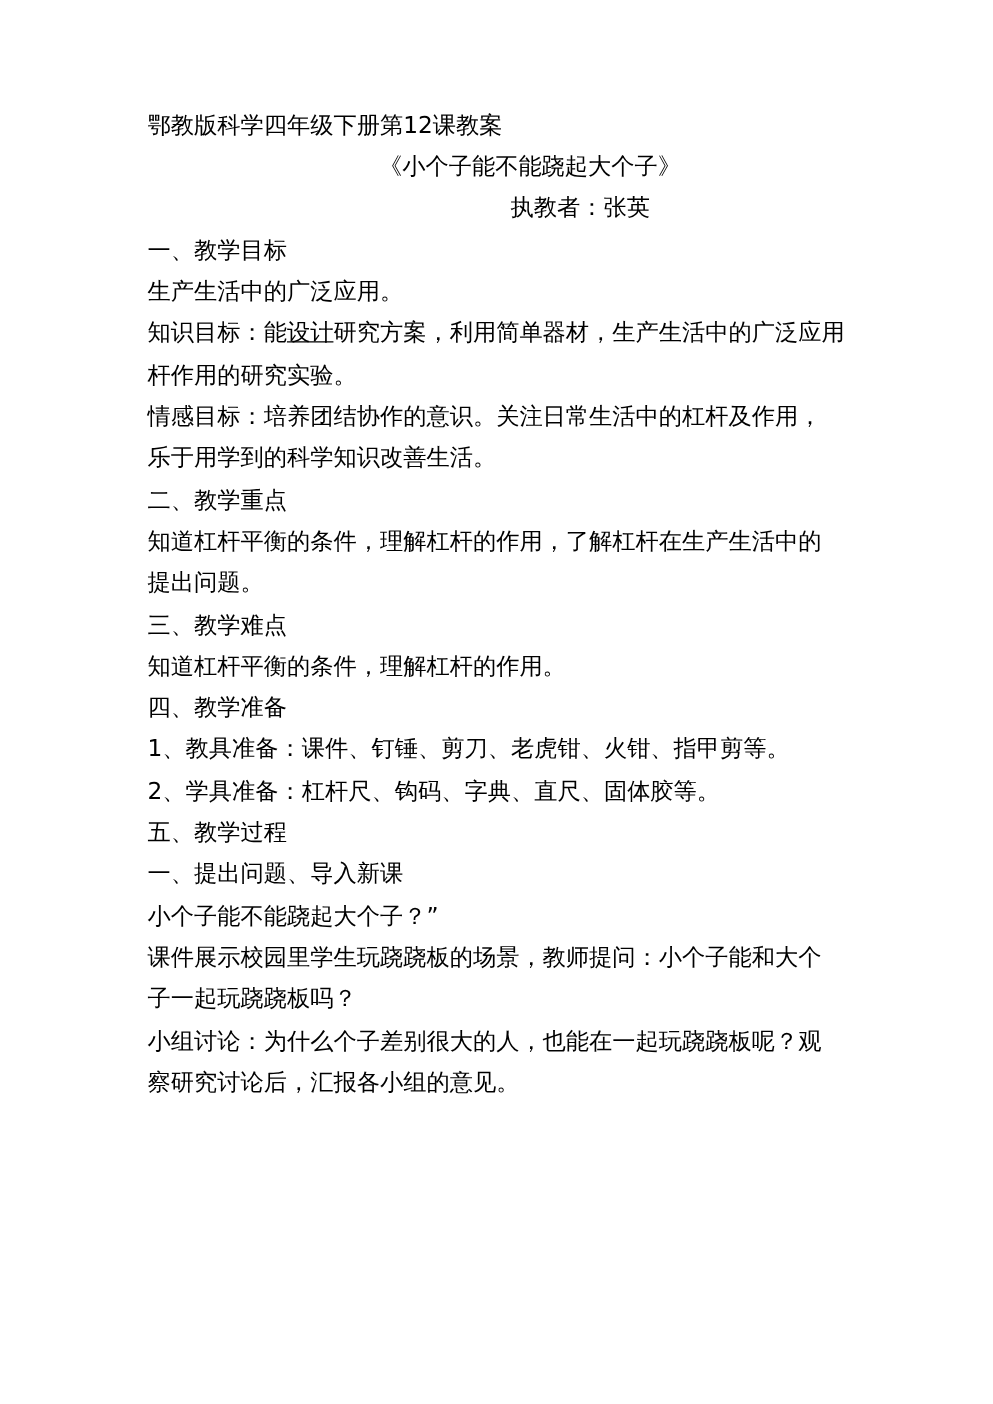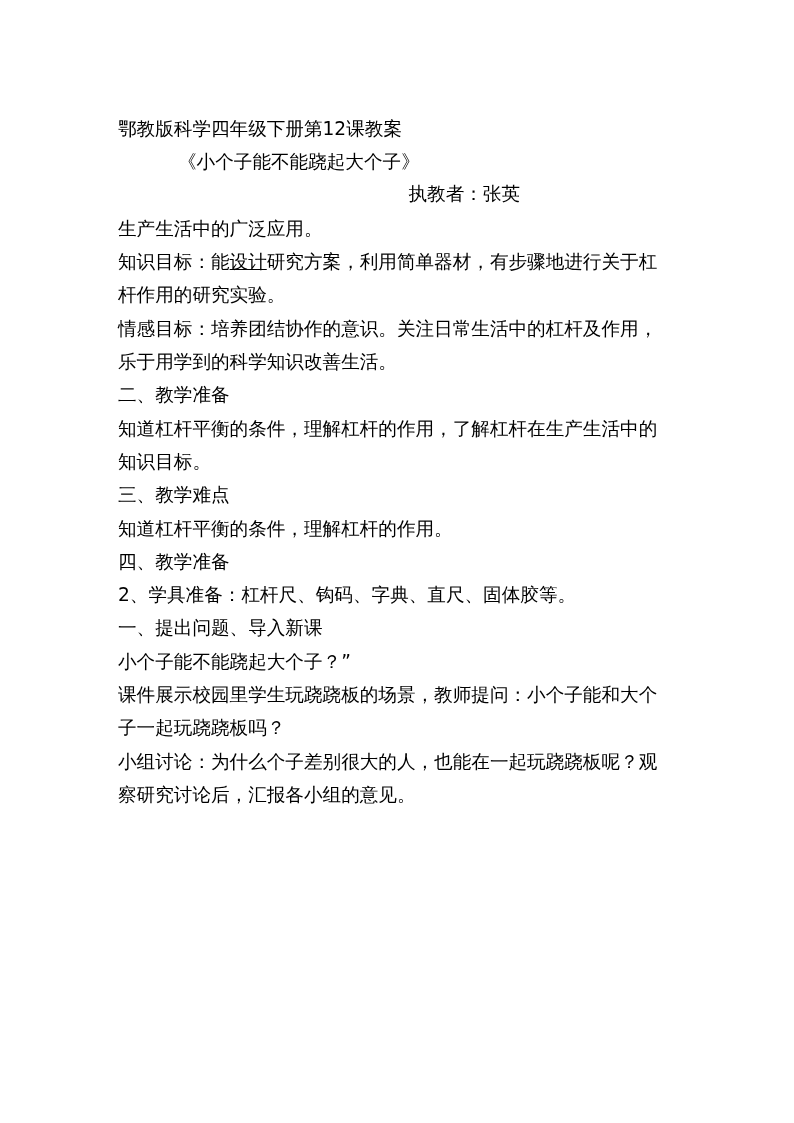--- a/index.html
+++ b/index.html
@@ -11,58 +11,61 @@
     width: 794px;
     height: 1123px;
     position: relative;
     overflow: hidden;
     font-family: "DejaVu Sans", "Liberation Sans", sans-serif;
     color: #000000;
   }
   .page {
     position: absolute;
     left: 118px;
-    top: 112px;
+    top: 84px;
     width: 552px;
   }
   .line {
     font-size: 18.6px;
     line-height: 33.3px;
     height: 33.3px;
     white-space: nowrap;
     letter-spacing: 0px;
   }
-  .center { }
+  .center { text-align: center; }
   .right-ish { text-align: right; padding-right: 150px; font-family: Liberation Mono, monospace; }
   .u { text-decoration: underline; }
 </style>
 </head>
 <body>
 
 <div class="page">
   <div class="line">鄂教版科学四年级下册第12课教案</div>
   <div class="line center" style="padding-left:60px;">《小个子能不能跷起大个子》</div>
   <div class="line right-ish">执教者：张英</div>
 
+  <div class="line">一、教学目标</div>
   <div class="line">生产生活中的广泛应用。</div>
-  <div class="line"><span>知识目标：能</span><span class="u">设计</span><span>研究方案，利用简单器材，有步骤地进行关于杠</span></div>
+  <div class="line"><span>知识目标：能</span><span class="u">设计</span><span>研究方案，利用简单器材，生产生活中的广泛应用</span></div>
   <div class="line">杆作用的研究实验。</div>
   <div class="line">情感目标：培养团结协作的意识。关注日常生活中的杠杆及作用，</div>
   <div class="line">乐于用学到的科学知识改善生活。</div>
 
-  <div class="line">二、教学准备</div>
+  <div class="line">二、教学重点</div>
   <div class="line">知道杠杆平衡的条件，理解杠杆的作用，了解杠杆在生产生活中的</div>
-  <div class="line">知识目标。</div>
+  <div class="line">提出问题。</div>
 
   <div class="line">三、教学难点</div>
   <div class="line">知道杠杆平衡的条件，理解杠杆的作用。</div>
 
   <div class="line">四、教学准备</div>
+  <div class="line">1、教具准备：课件、钉锤、剪刀、老虎钳、火钳、指甲剪等。</div>
   <div class="line">2、学具准备：杠杆尺、钩码、字典、直尺、固体胶等。</div>
 
+  <div class="line">五、教学过程</div>
   <div class="line">一、提出问题、导入新课</div>
   <div class="line">小个子能不能跷起大个子？”</div>
   <div class="line">课件展示校园里学生玩跷跷板的场景，教师提问：小个子能和大个</div>
   <div class="line">子一起玩跷跷板吗？</div>
 
   <div class="line">小组讨论：为什么个子差别很大的人，也能在一起玩跷跷板呢？观</div>
   <div class="line">察研究讨论后，汇报各小组的意见。</div>
 </div>
 
 </body></html>

